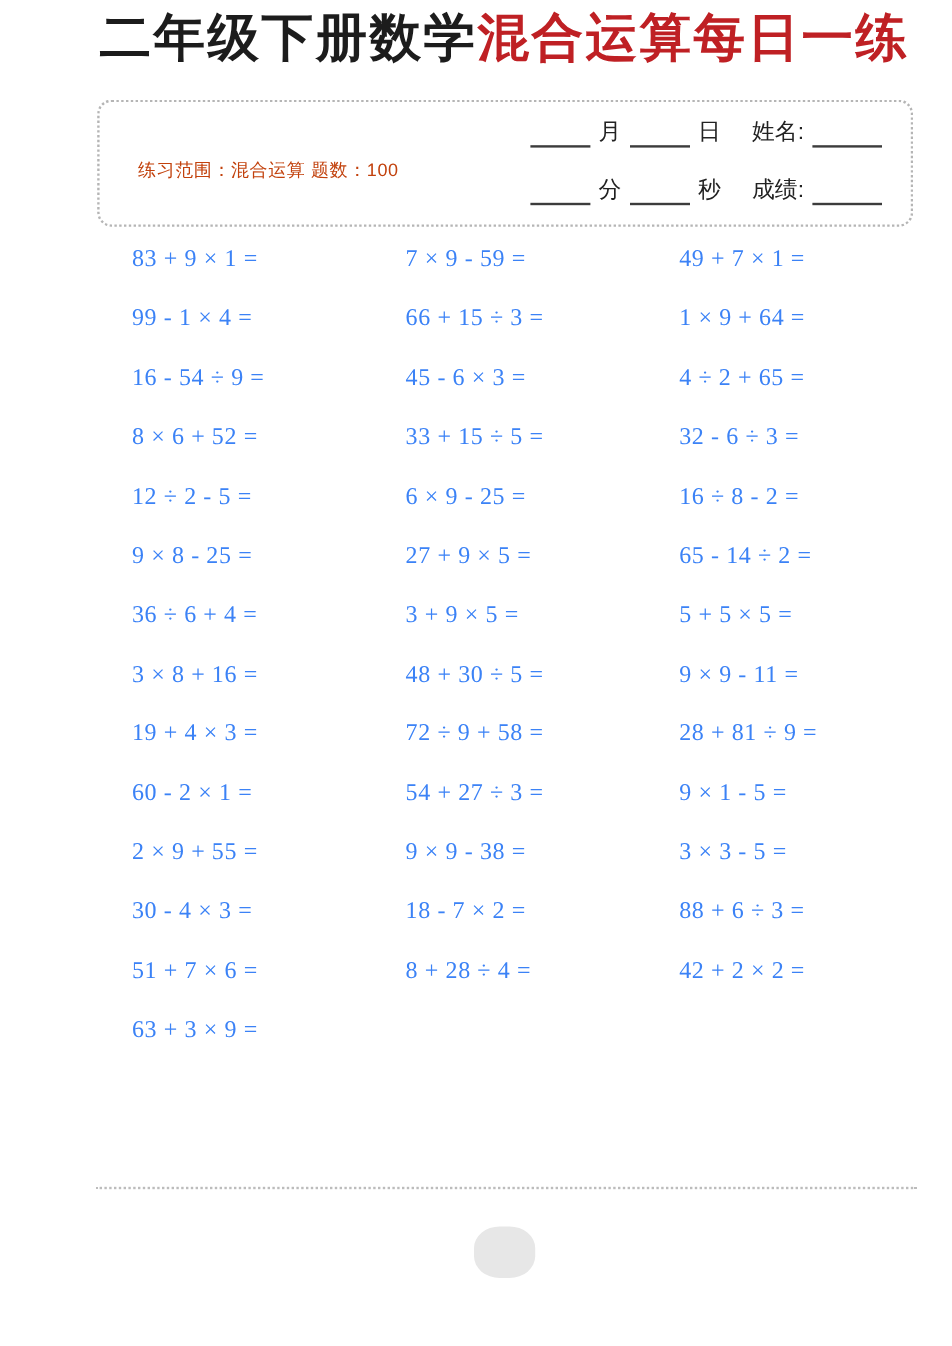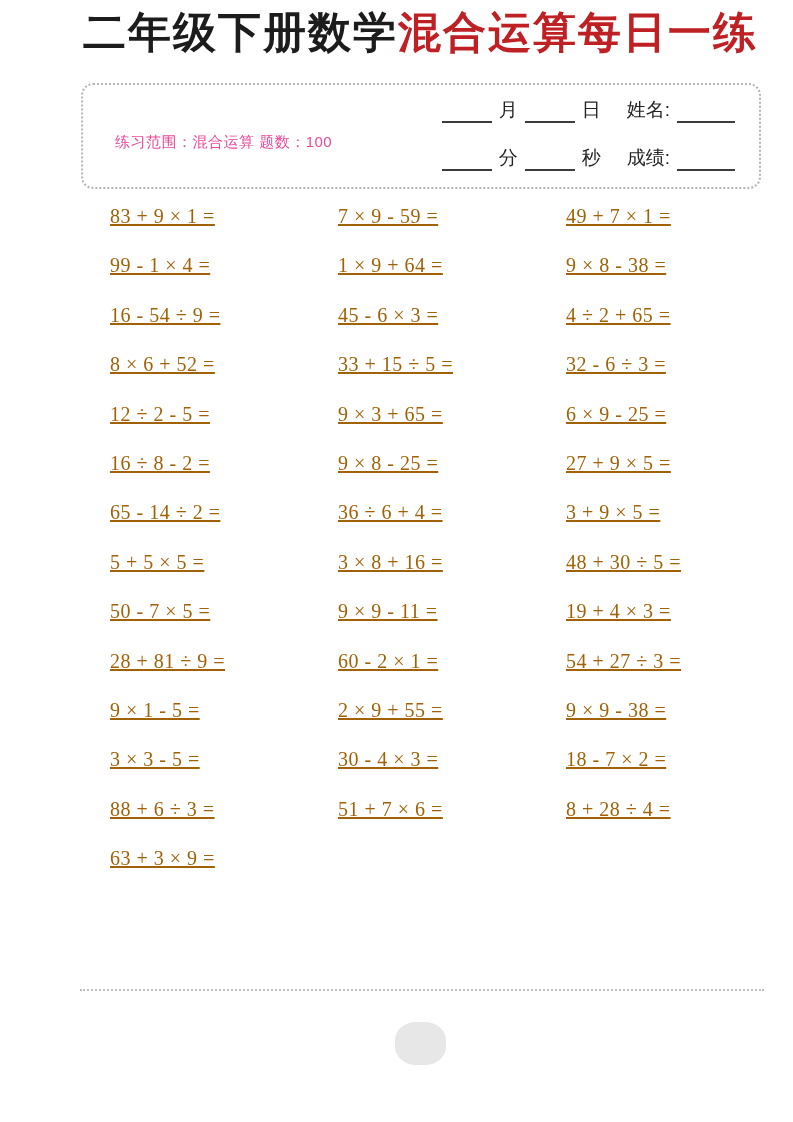--- a/index.html
+++ b/index.html
@@ -30,21 +30,21 @@
     left: 57px; top: 83px;
     width: 680px; height: 106px;
     box-sizing: border-box;
     border: 2px dotted #b5b5b5;
     border-radius: 12px;
   }
   .scope {
     position: absolute;
     left: 32px; top: 48px;
     font-size: 15px;
-    color: #ec4899;
+    color: #c2410c;
     letter-spacing: 0.5px;
     white-space: nowrap;
   }
   .fill-rows {
     position: absolute;
     right: 24px; top: 10px;
     display: flex;
     flex-direction: column;
     gap: 20px;
   }
@@ -66,24 +66,23 @@
   .blank.wide { width: 58px; margin-right: 0; }
   .fill-gap { display: inline-block; width: 26px; }
   .problems {
     position: absolute;
     left: 86px; top: 203px;
     display: grid;
     grid-template-columns: 228px 228px auto;
     grid-auto-rows: 49.4px;
     font-family: "Liberation Serif", serif;
     font-size: 20px;
-    color: #a16207;
+    color: #3b82f6;
     letter-spacing: 0.5px;
     white-space: nowrap;
-    text-decoration: underline;
   }
   .problem { line-height: 26px; }
   .bottom-dotted {
     position: absolute;
     left: 56px; right: 53px; top: 989px;
     border-top: 2px dotted #bcbcbc;
   }
   .thumb {
     position: absolute;
     left: 371px; top: 1022px;
@@ -121,54 +120,54 @@
         <span class="blank wide"></span>
       </div>
     </div>
   </div>
 
   <div class="problems" id="problems">
       <div class="problem">83 + 9 × 1 =</div>
       <div class="problem">7 × 9 - 59 =</div>
       <div class="problem">49 + 7 × 1 =</div>
       <div class="problem">99 - 1 × 4 =</div>
+      <div class="problem">66 + 15 ÷ 3 =</div>
       <div class="problem">1 × 9 + 64 =</div>
-      <div class="problem">9 × 8 - 38 =</div>
       <div class="problem">16 - 54 ÷ 9 =</div>
       <div class="problem">45 - 6 × 3 =</div>
       <div class="problem">4 ÷ 2 + 65 =</div>
       <div class="problem">8 × 6 + 52 =</div>
       <div class="problem">33 + 15 ÷ 5 =</div>
       <div class="problem">32 - 6 ÷ 3 =</div>
       <div class="problem">12 ÷ 2 - 5 =</div>
-      <div class="problem">9 × 3 + 65 =</div>
       <div class="problem">6 × 9 - 25 =</div>
       <div class="problem">16 ÷ 8 - 2 =</div>
       <div class="problem">9 × 8 - 25 =</div>
       <div class="problem">27 + 9 × 5 =</div>
       <div class="problem">65 - 14 ÷ 2 =</div>
       <div class="problem">36 ÷ 6 + 4 =</div>
       <div class="problem">3 + 9 × 5 =</div>
       <div class="problem">5 + 5 × 5 =</div>
       <div class="problem">3 × 8 + 16 =</div>
       <div class="problem">48 + 30 ÷ 5 =</div>
-      <div class="problem">50 - 7 × 5 =</div>
       <div class="problem">9 × 9 - 11 =</div>
       <div class="problem">19 + 4 × 3 =</div>
+      <div class="problem">72 ÷ 9 + 58 =</div>
       <div class="problem">28 + 81 ÷ 9 =</div>
       <div class="problem">60 - 2 × 1 =</div>
       <div class="problem">54 + 27 ÷ 3 =</div>
       <div class="problem">9 × 1 - 5 =</div>
       <div class="problem">2 × 9 + 55 =</div>
       <div class="problem">9 × 9 - 38 =</div>
       <div class="problem">3 × 3 - 5 =</div>
       <div class="problem">30 - 4 × 3 =</div>
       <div class="problem">18 - 7 × 2 =</div>
       <div class="problem">88 + 6 ÷ 3 =</div>
       <div class="problem">51 + 7 × 6 =</div>
       <div class="problem">8 + 28 ÷ 4 =</div>
+      <div class="problem">42 + 2 × 2 =</div>
       <div class="problem">63 + 3 × 9 =</div>
     </div>
 
   <div class="bottom-dotted"></div>
   <div class="thumb"></div>
 
 </div>
 
 </body></html>

